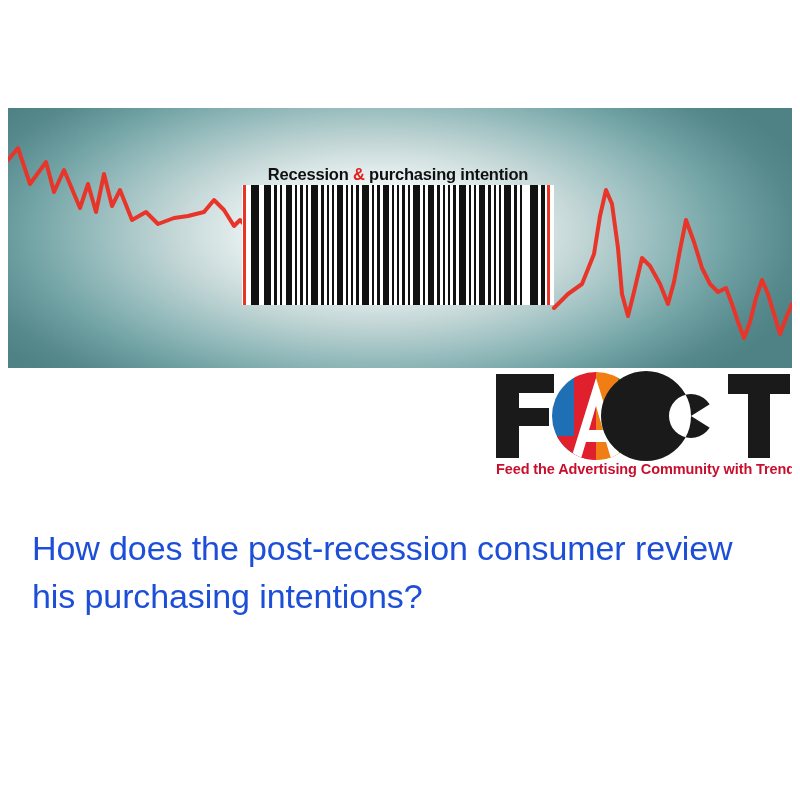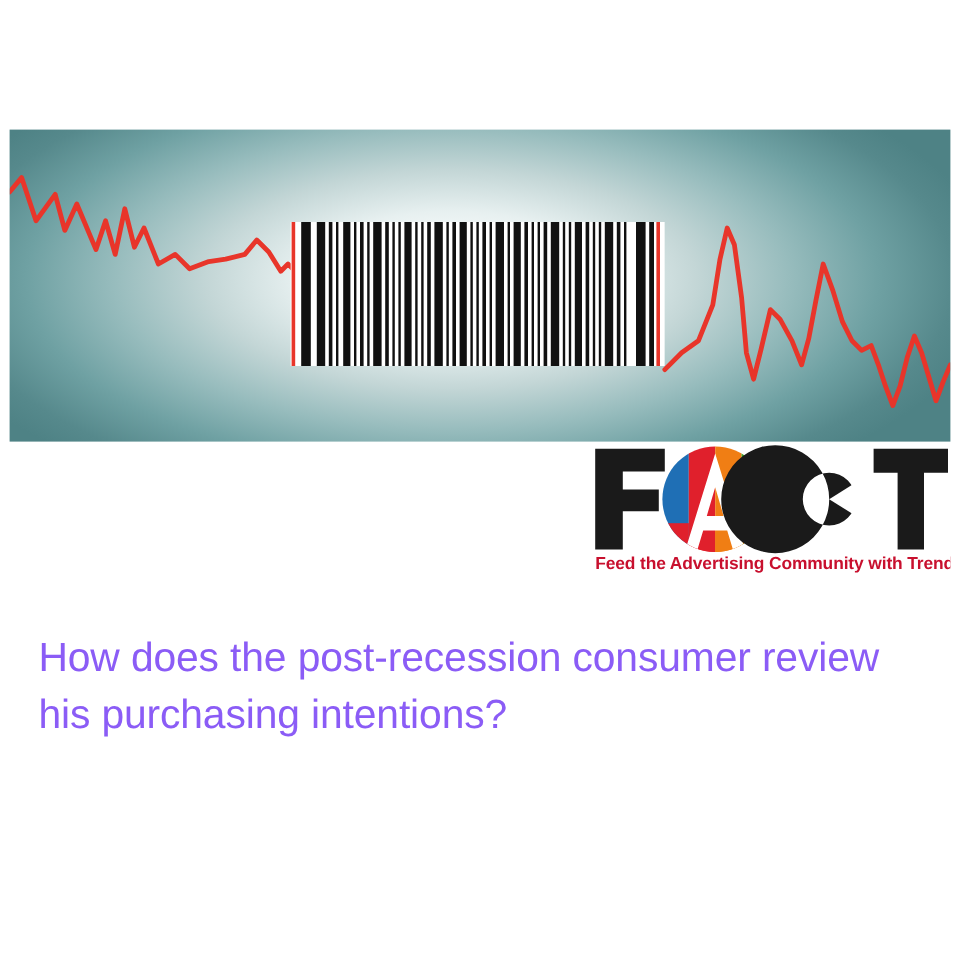--- a/index.html
+++ b/index.html
@@ -92,21 +92,21 @@
     left: 32px;
     top: 524px;
     width: 730px;
   }
   #slide-title {
     margin: 0;
     font-family: "Liberation Sans", sans-serif;
     font-weight: normal;
     font-size: 34px;
     line-height: 48px;
-    color: #8b5cf6;
+    color: #1d4ed8;
     letter-spacing: -0.1px;
   }
   #slide-date {
     margin: 14px 0 0 0;
     font-family: "Liberation Sans", sans-serif;
     font-weight: normal;
     font-size: 17px;
     line-height: 22px;
     color: #4a6d6d;
     letter-spacing: 0.1px;
@@ -124,20 +124,23 @@
               206,92 216,102 226,118 232,112 240,120"></polyline>
 
     <polyline fill="none" stroke="#e8352a" stroke-width="4" stroke-linejoin="round" stroke-linecap="round" points="546,200 560,186 574,176 586,146 592,108 598,82 604,96 610,140
               614,186 620,208 626,184 634,150 642,158 652,176 660,196 666,174
               672,142 678,112 686,134 694,160 702,176 710,184 718,180 724,196
               730,214 736,230 742,214 748,190 754,172 760,186 766,206 772,226
               778,210 784,196"></polyline>
   </svg>
 
   <div id="barcode-block">
+    <div id="barcode-label">
+      <span>Recession </span><span class="amp">&amp;</span><span> purchasing intention</span>
+    </div>
     <svg id="barcode-bars" viewBox="0 0 312 120" preserveAspectRatio="none">
 
       <rect x="0" y="-25" width="312" height="145" fill="#ffffff"></rect>
 
       <rect x="1" y="-25" width="3" height="145" fill="#e8352a"></rect>
       <rect x="305" y="-25" width="3" height="145" fill="#e8352a"></rect>
 
       <rect x="9" y="-25" width="8" height="145" fill="#111111"></rect>
       <rect x="288" y="-25" width="8" height="145" fill="#111111"></rect>
       <rect x="299" y="-25" width="4" height="145" fill="#111111"></rect>

